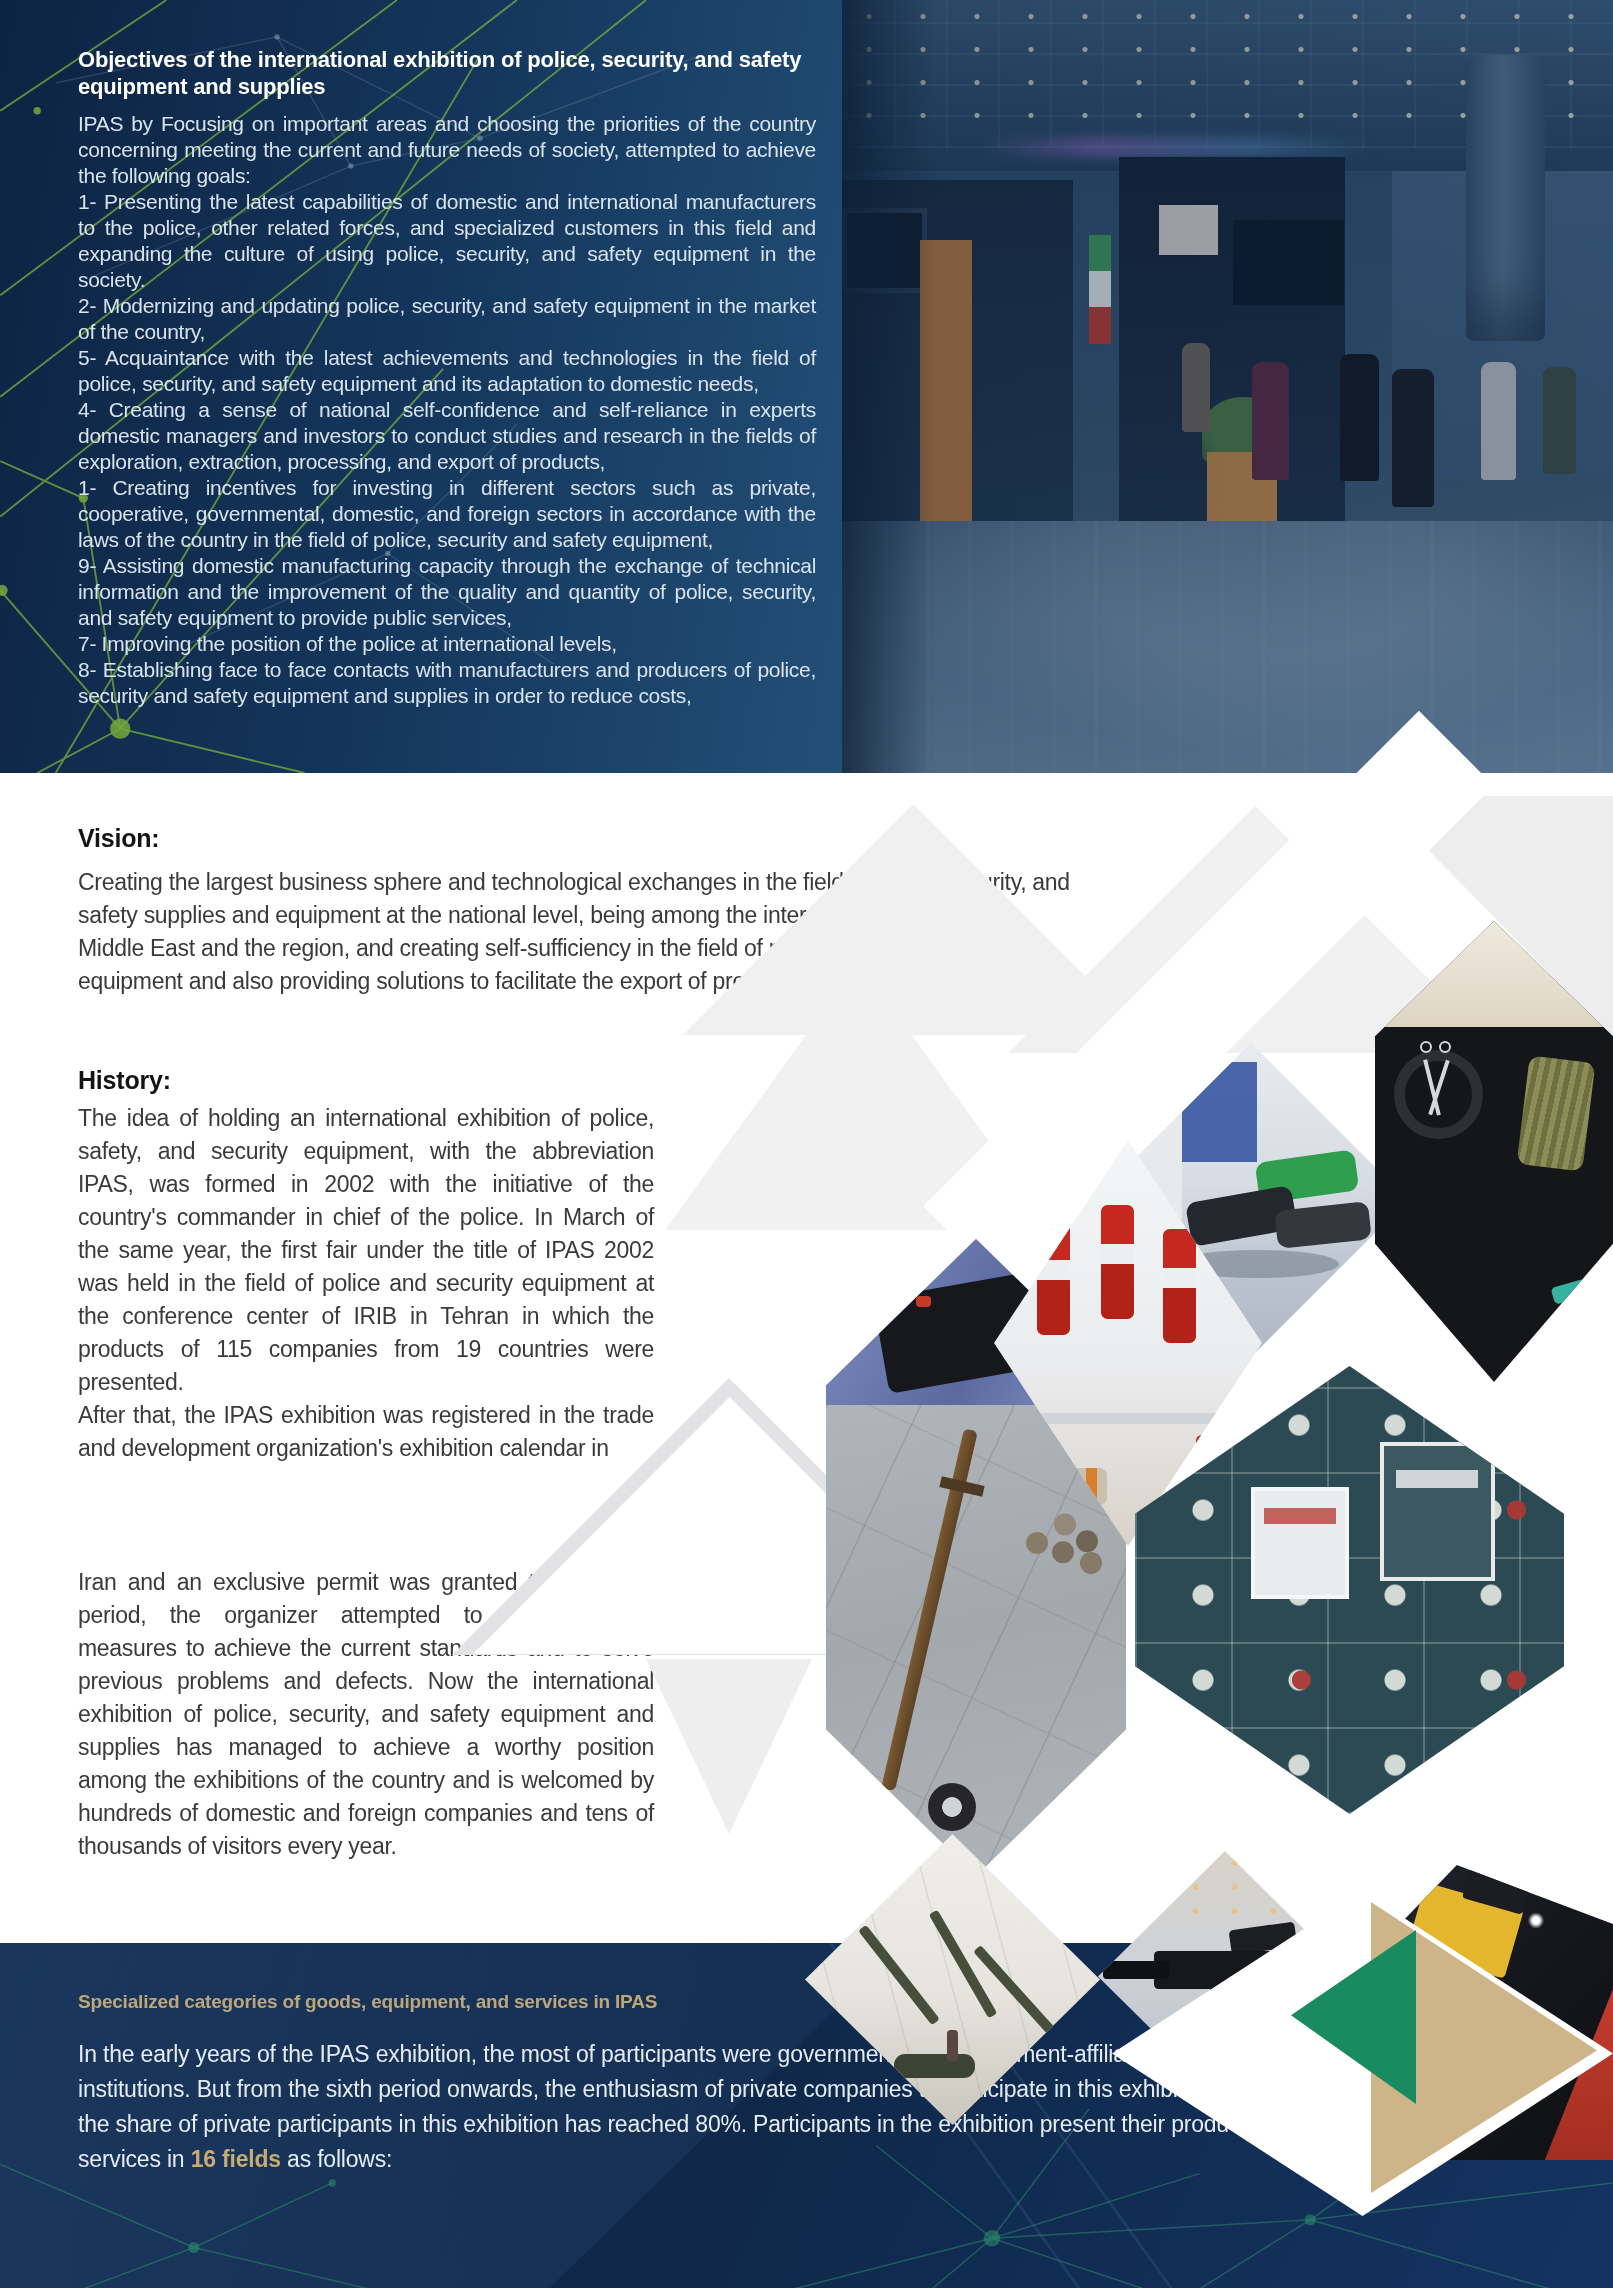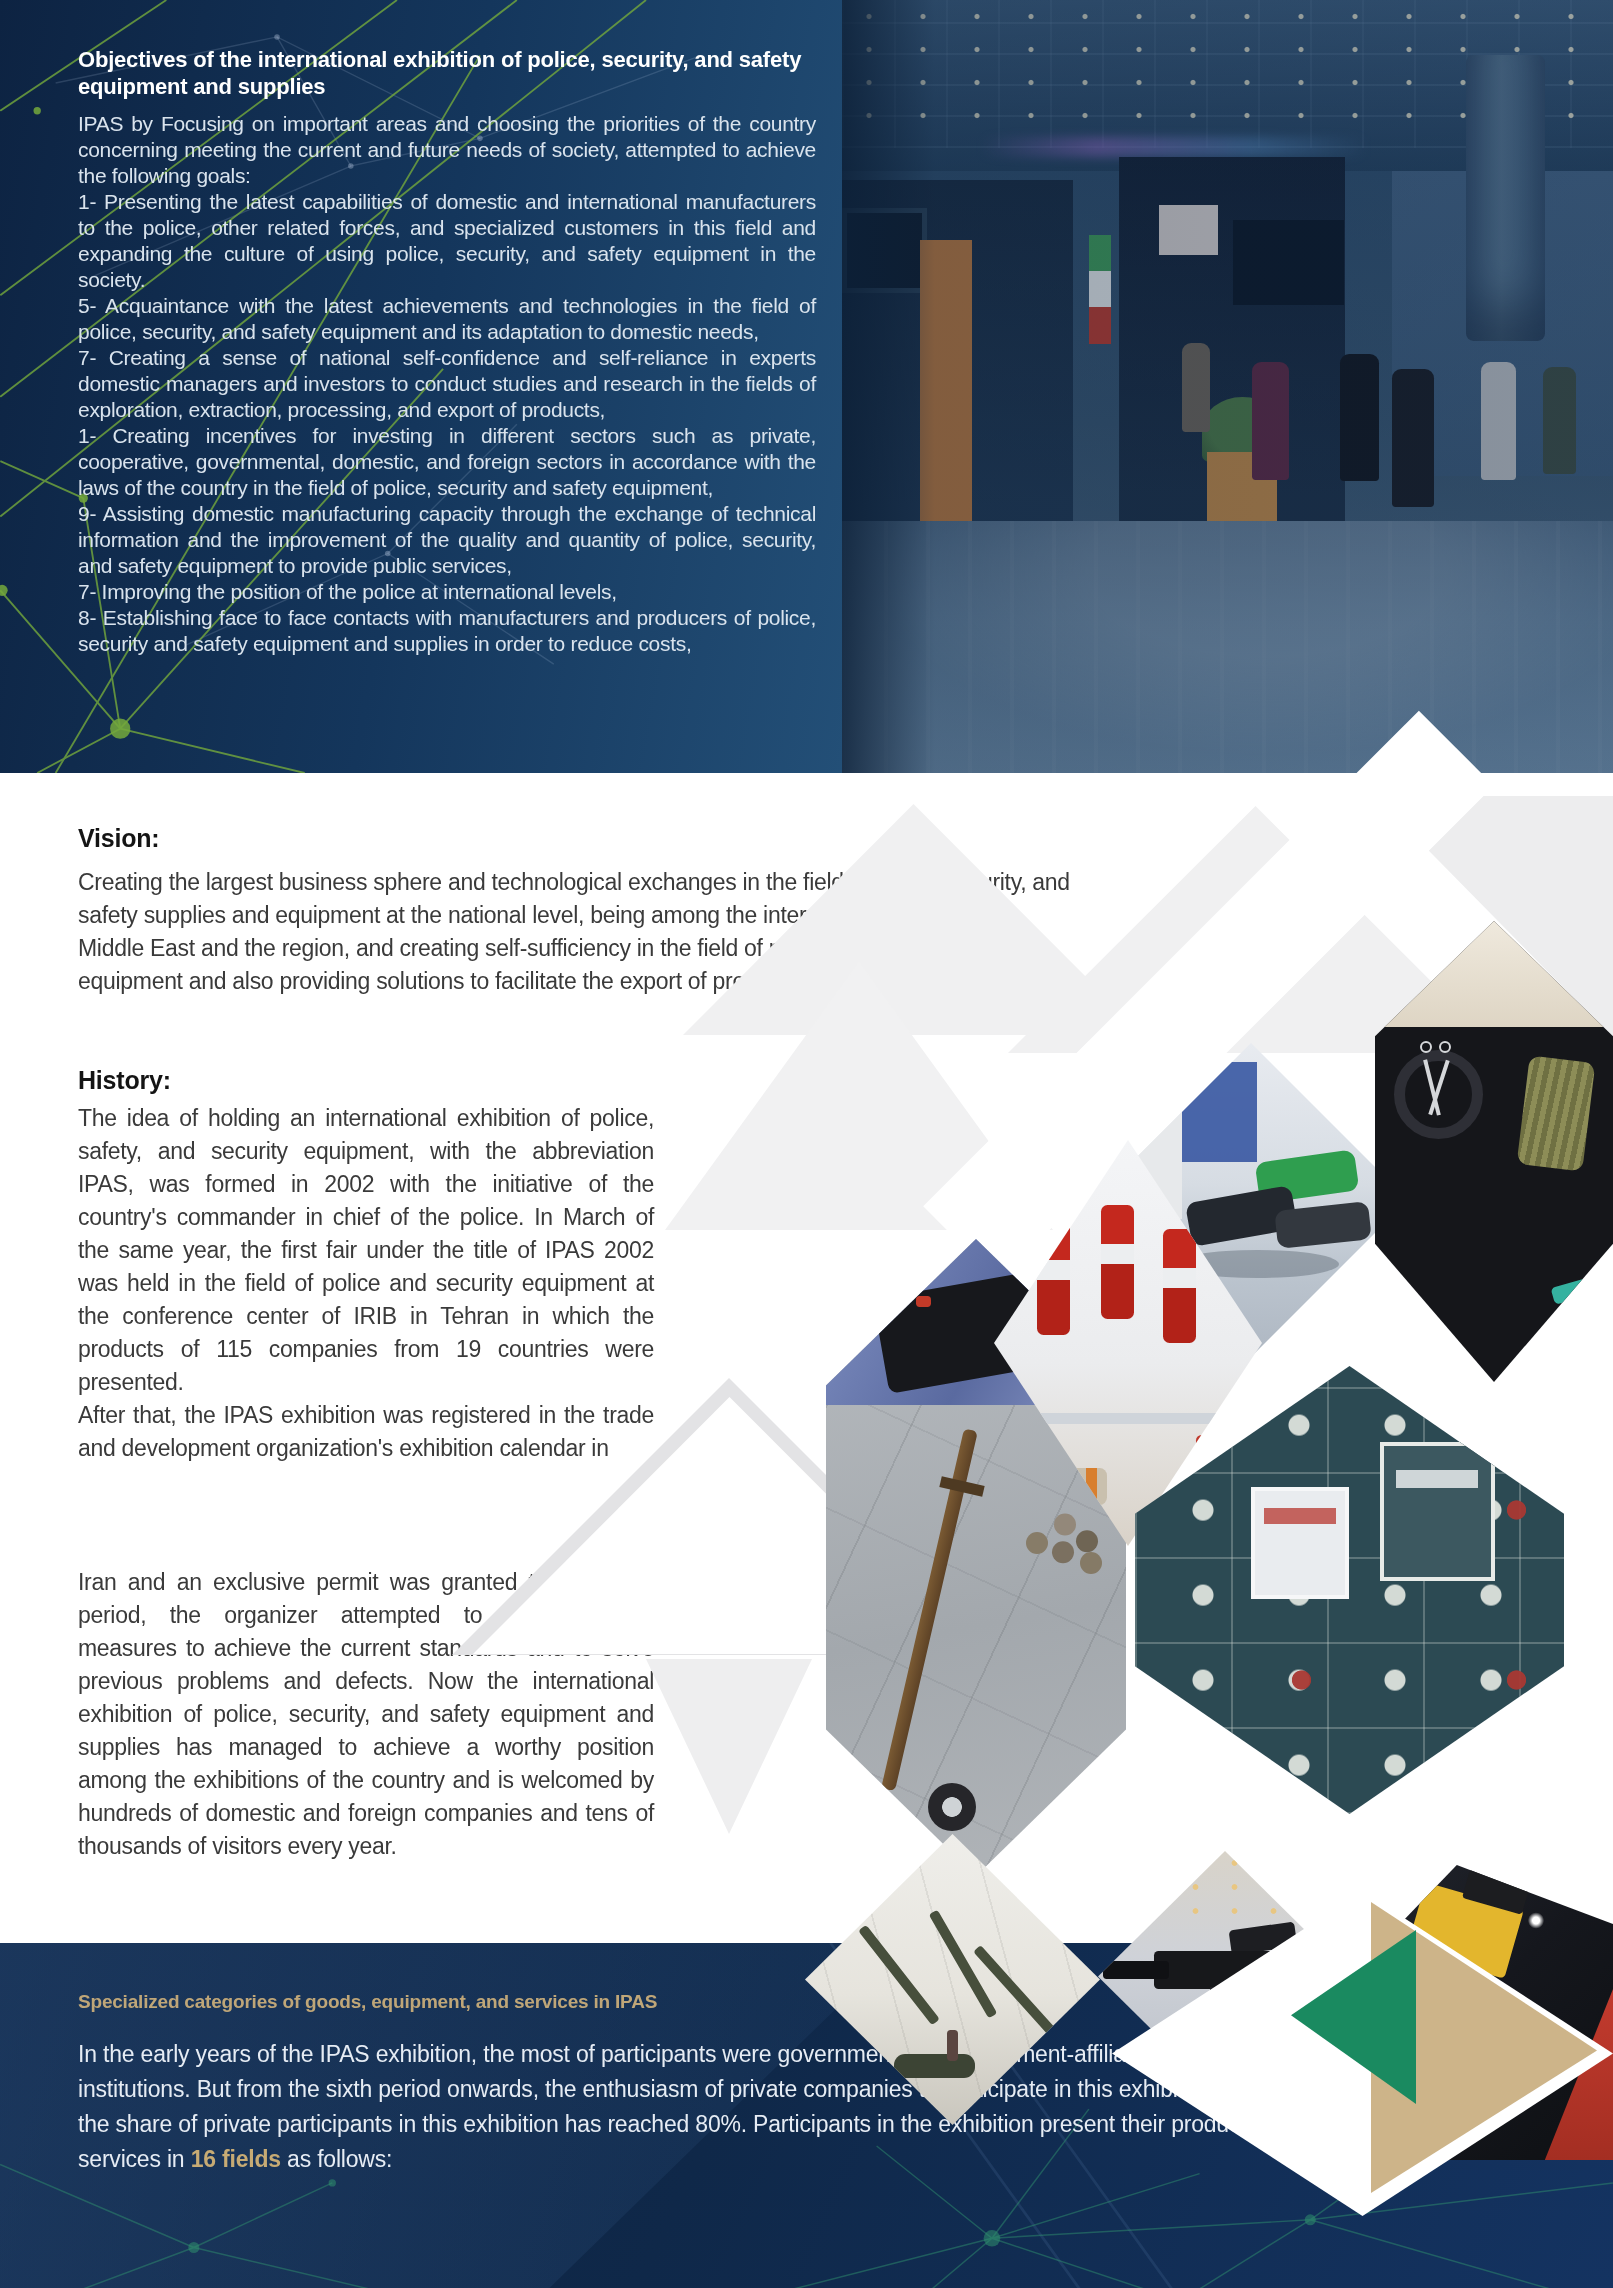--- a/index.html
+++ b/index.html
@@ -282,22 +282,23 @@
       <div class="person p4"></div>
       <div class="person p5"></div>
       <div class="person p6"></div>
       <div class="hall-tint"></div>
     </div>
 
     <div class="top-text">
       <div class="top-heading">Objectives of the international exhibition of police, security, and safety equipment and supplies</div>
       <p class="top-intro">IPAS by Focusing on important areas and choosing the priorities of the country concerning meeting the current and future needs of society, attempted to achieve the following goals:</p>
       <p class="goal">1- Presenting the latest capabilities of domestic and international manufacturers to the police, other related forces, and specialized customers in this field and expanding the culture of using police, security, and safety equipment in the society.</p>
+      <p class="goal">2- Modernizing and updating police, security, and safety equipment in the market of the country,</p>
       <p class="goal">5- Acquaintance with the latest achievements and technologies in the field of police, security, and safety equipment and its adaptation to domestic needs,</p>
-      <p class="goal">7- Creating a sense of national self-confidence and self-reliance in experts domestic managers and investors to conduct studies and research in the fields of exploration, extraction, processing, and export of products,</p>
+      <p class="goal">4- Creating a sense of national self-confidence and self-reliance in experts domestic managers and investors to conduct studies and research in the fields of exploration, extraction, processing, and export of products,</p>
       <p class="goal">1- Creating incentives for investing in different sectors such as private, cooperative, governmental, domestic, and foreign sectors in accordance with the laws of the country in the field of police, security and safety equipment,</p>
       <p class="goal">9- Assisting domestic manufacturing capacity through the exchange of technical information and the improvement of the quality and quantity of police, security, and safety equipment to provide public services,</p>
       <p class="goal">7- Improving the position of the police at international levels,</p>
       <p class="goal">8- Establishing face to face contacts with manufacturers and producers of police, security and safety equipment and supplies in order to reduce costs,</p>
     </div>
   </section>
 
   <div class="vision-block">
     <div class="mid-heading">Vision:</div>
     <p class="mid-body">Creating the largest business sphere and technological exchanges in the field of police, security, and safety supplies and equipment at the national level, being among the international events in the Middle East and the region, and creating self-sufficiency in the field of police, security, and safety equipment and also providing solutions to facilitate the export of products.</p>

